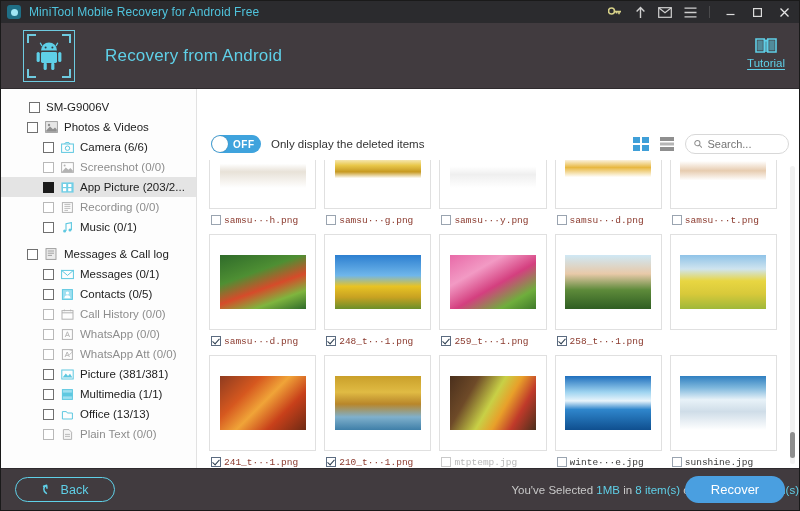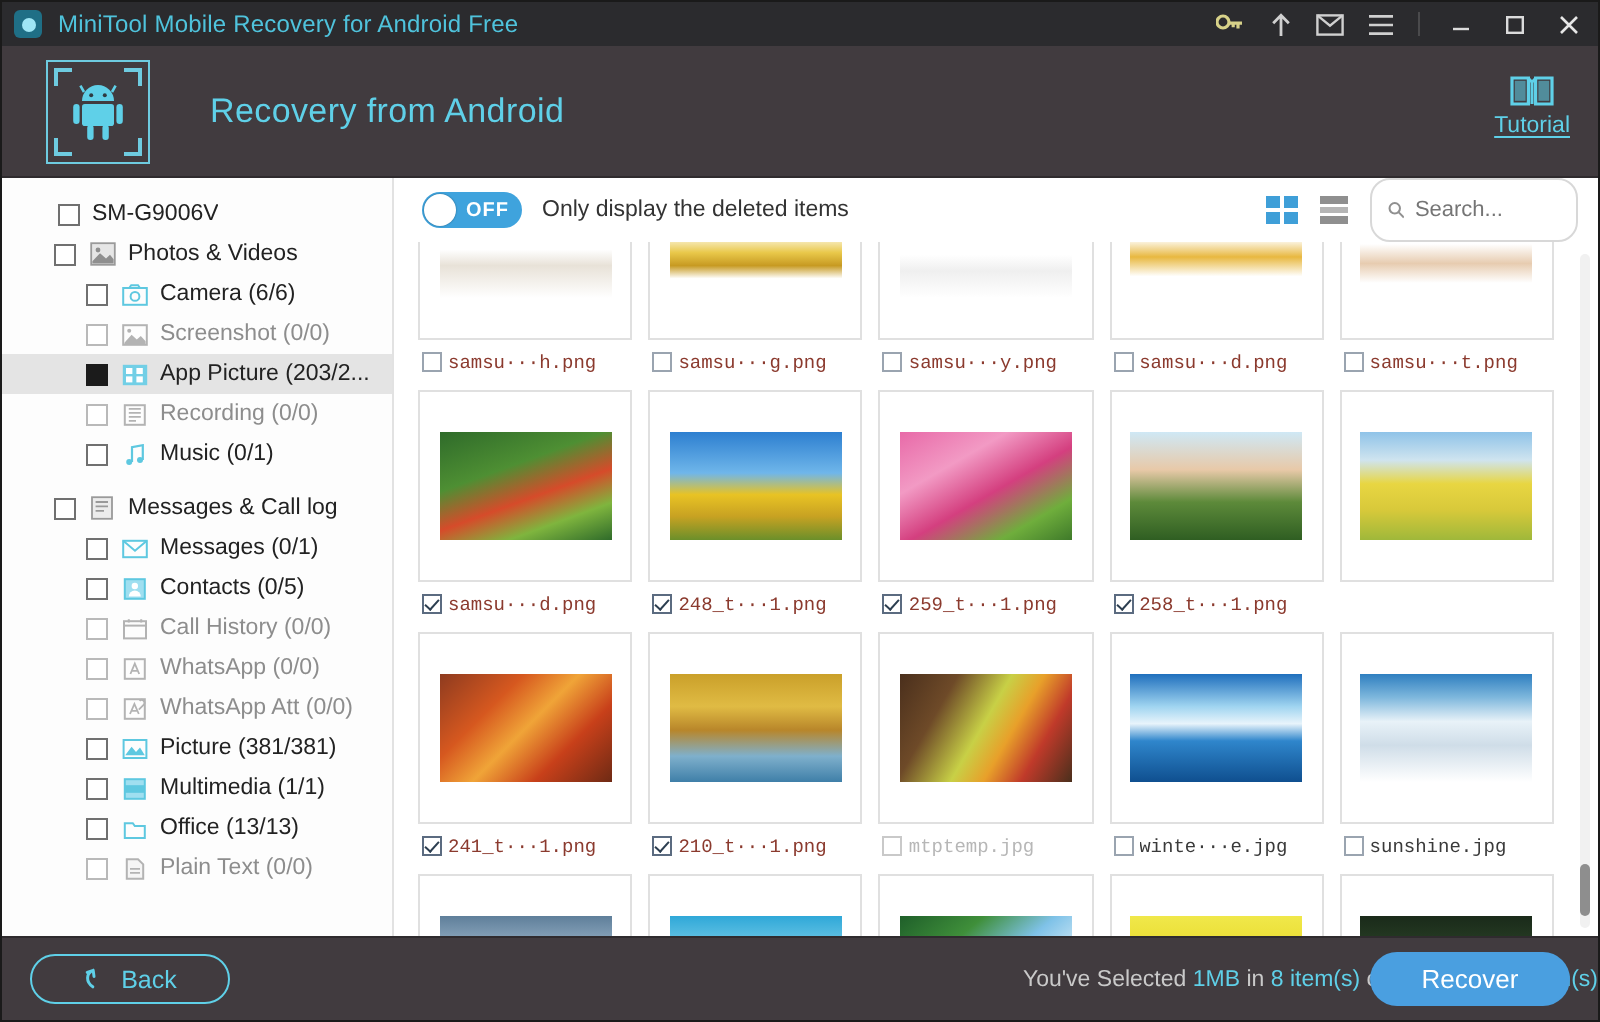--- a/index.html
+++ b/index.html
@@ -107,38 +107,38 @@
     width: 14px; height: 13px; flex: none; margin-right: 6px;
     display: flex; align-items: center; justify-content: center;
   }
   .lbl { overflow: hidden; text-overflow: ellipsis; }
   .lbl.dim { color: #8d8d8d; }
 
   
   .main { flex: 1; display: flex; flex-direction: column; min-width: 0; background: #fff; }
   .toolbar {
     height: 32px; flex: none; display: flex; align-items: center;
-    padding: 0 10px 0 14px; background: #fff; gap: 10px;
+    padding: 0 10px 0 14px; background: #fff; gap: 10px; margin-top: 39px;
   }
   .toggle {
     width: 50px; height: 18px; border-radius: 9px; background: #3fa3dd;
     display: flex; align-items: center; position: relative; flex: none;
   }
   .toggle .knob {
     width: 16px; height: 16px; border-radius: 50%; background: #fff;
     margin-left: 1px; box-shadow: 0 0 1px rgba(0,0,0,.4);
   }
   .toggle .t-label {
     color: #fff; font-size: 10px; font-weight: bold; margin-left: 5px; letter-spacing: .5px;
   }
   .toggle-text { font-size: 11.5px; color: #333; }
   .tb-right { margin-left: auto; display: flex; align-items: center; gap: 10px; }
   .viewicon { width: 16px; height: 14px; display: block; }
   .search {
-    width: 104px; height: 32px; border: 1px solid #d8d8d8; border-radius: 10px;
+    width: 104px; height: 20px; border: 1px solid #d8d8d8; border-radius: 10px;
     display: flex; align-items: center; padding: 0 8px; gap: 5px; background: #fff;
   }
   .search input {
     border: none; outline: none; font-size: 11px; color: #888;
     font-family: "Liberation Sans", sans-serif; width: 100%; background: transparent;
   }
 
   
   .gridwrap { flex: 1; position: relative; overflow: hidden; background: #fff; }
   .grid {

